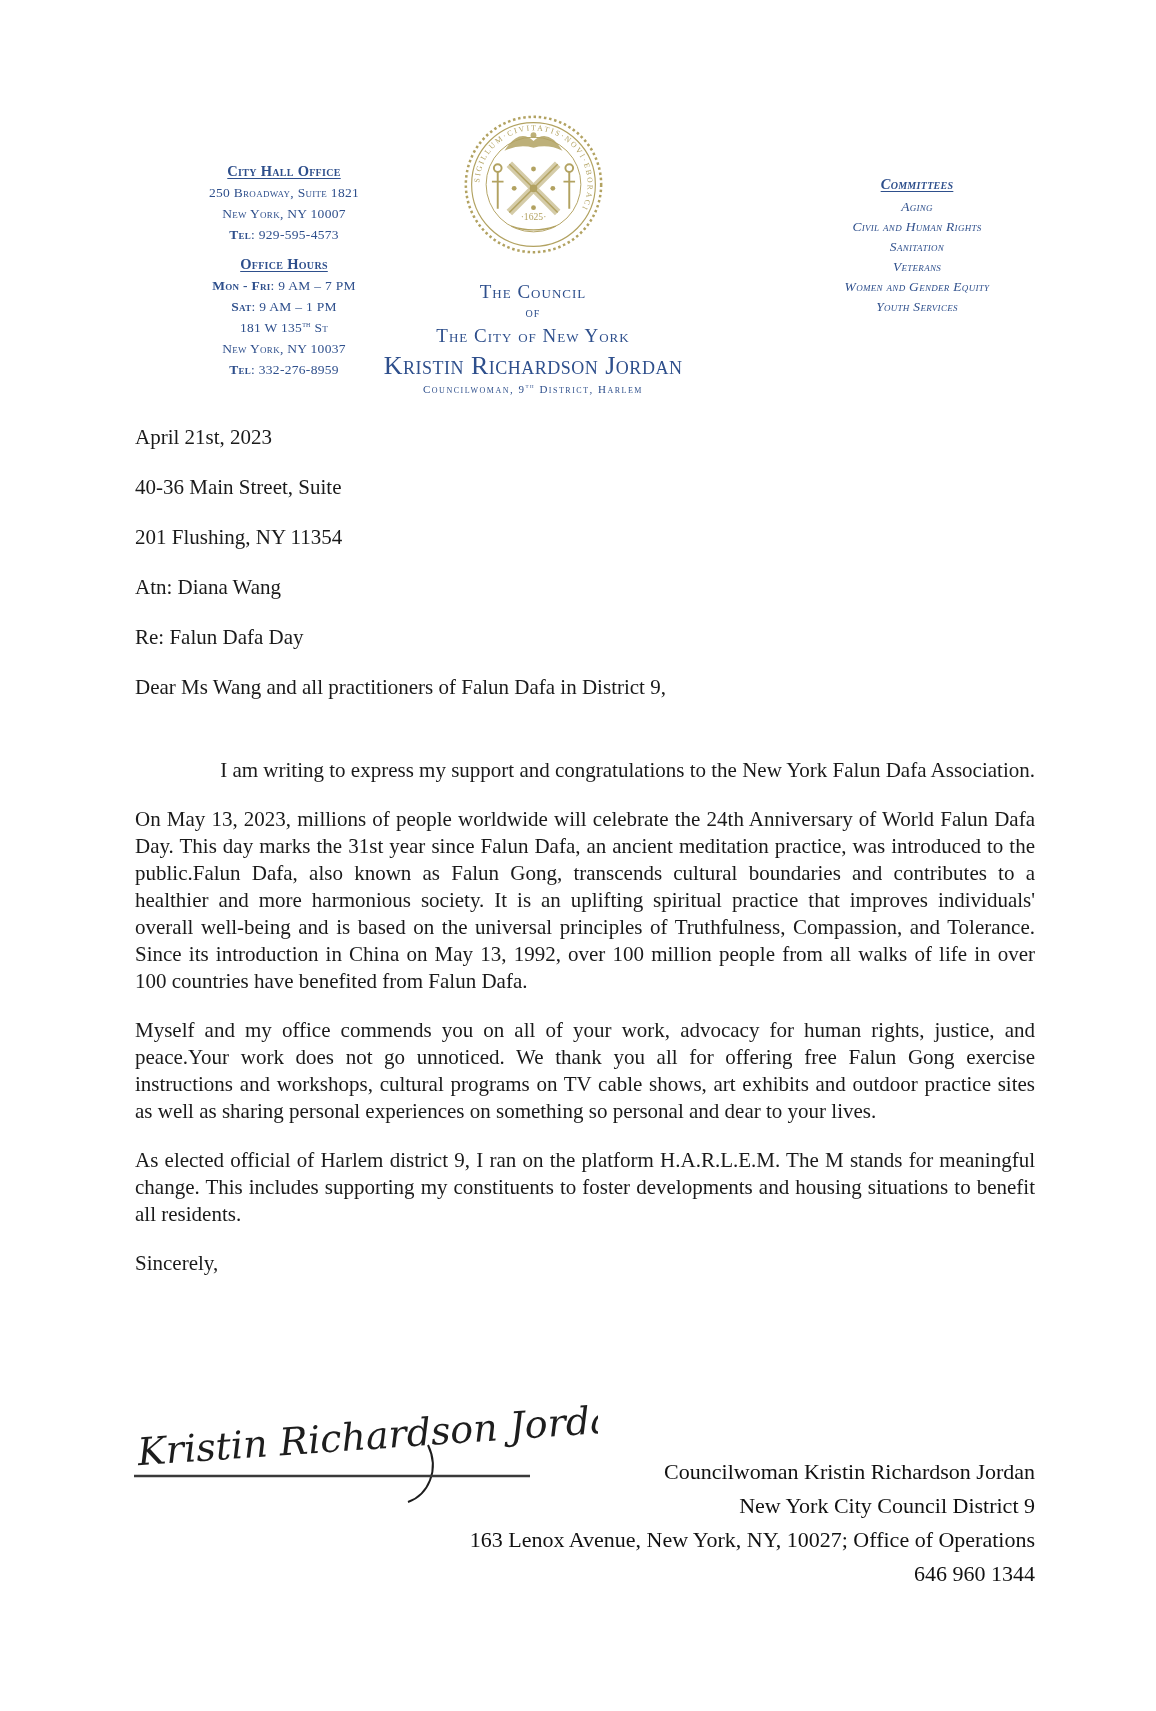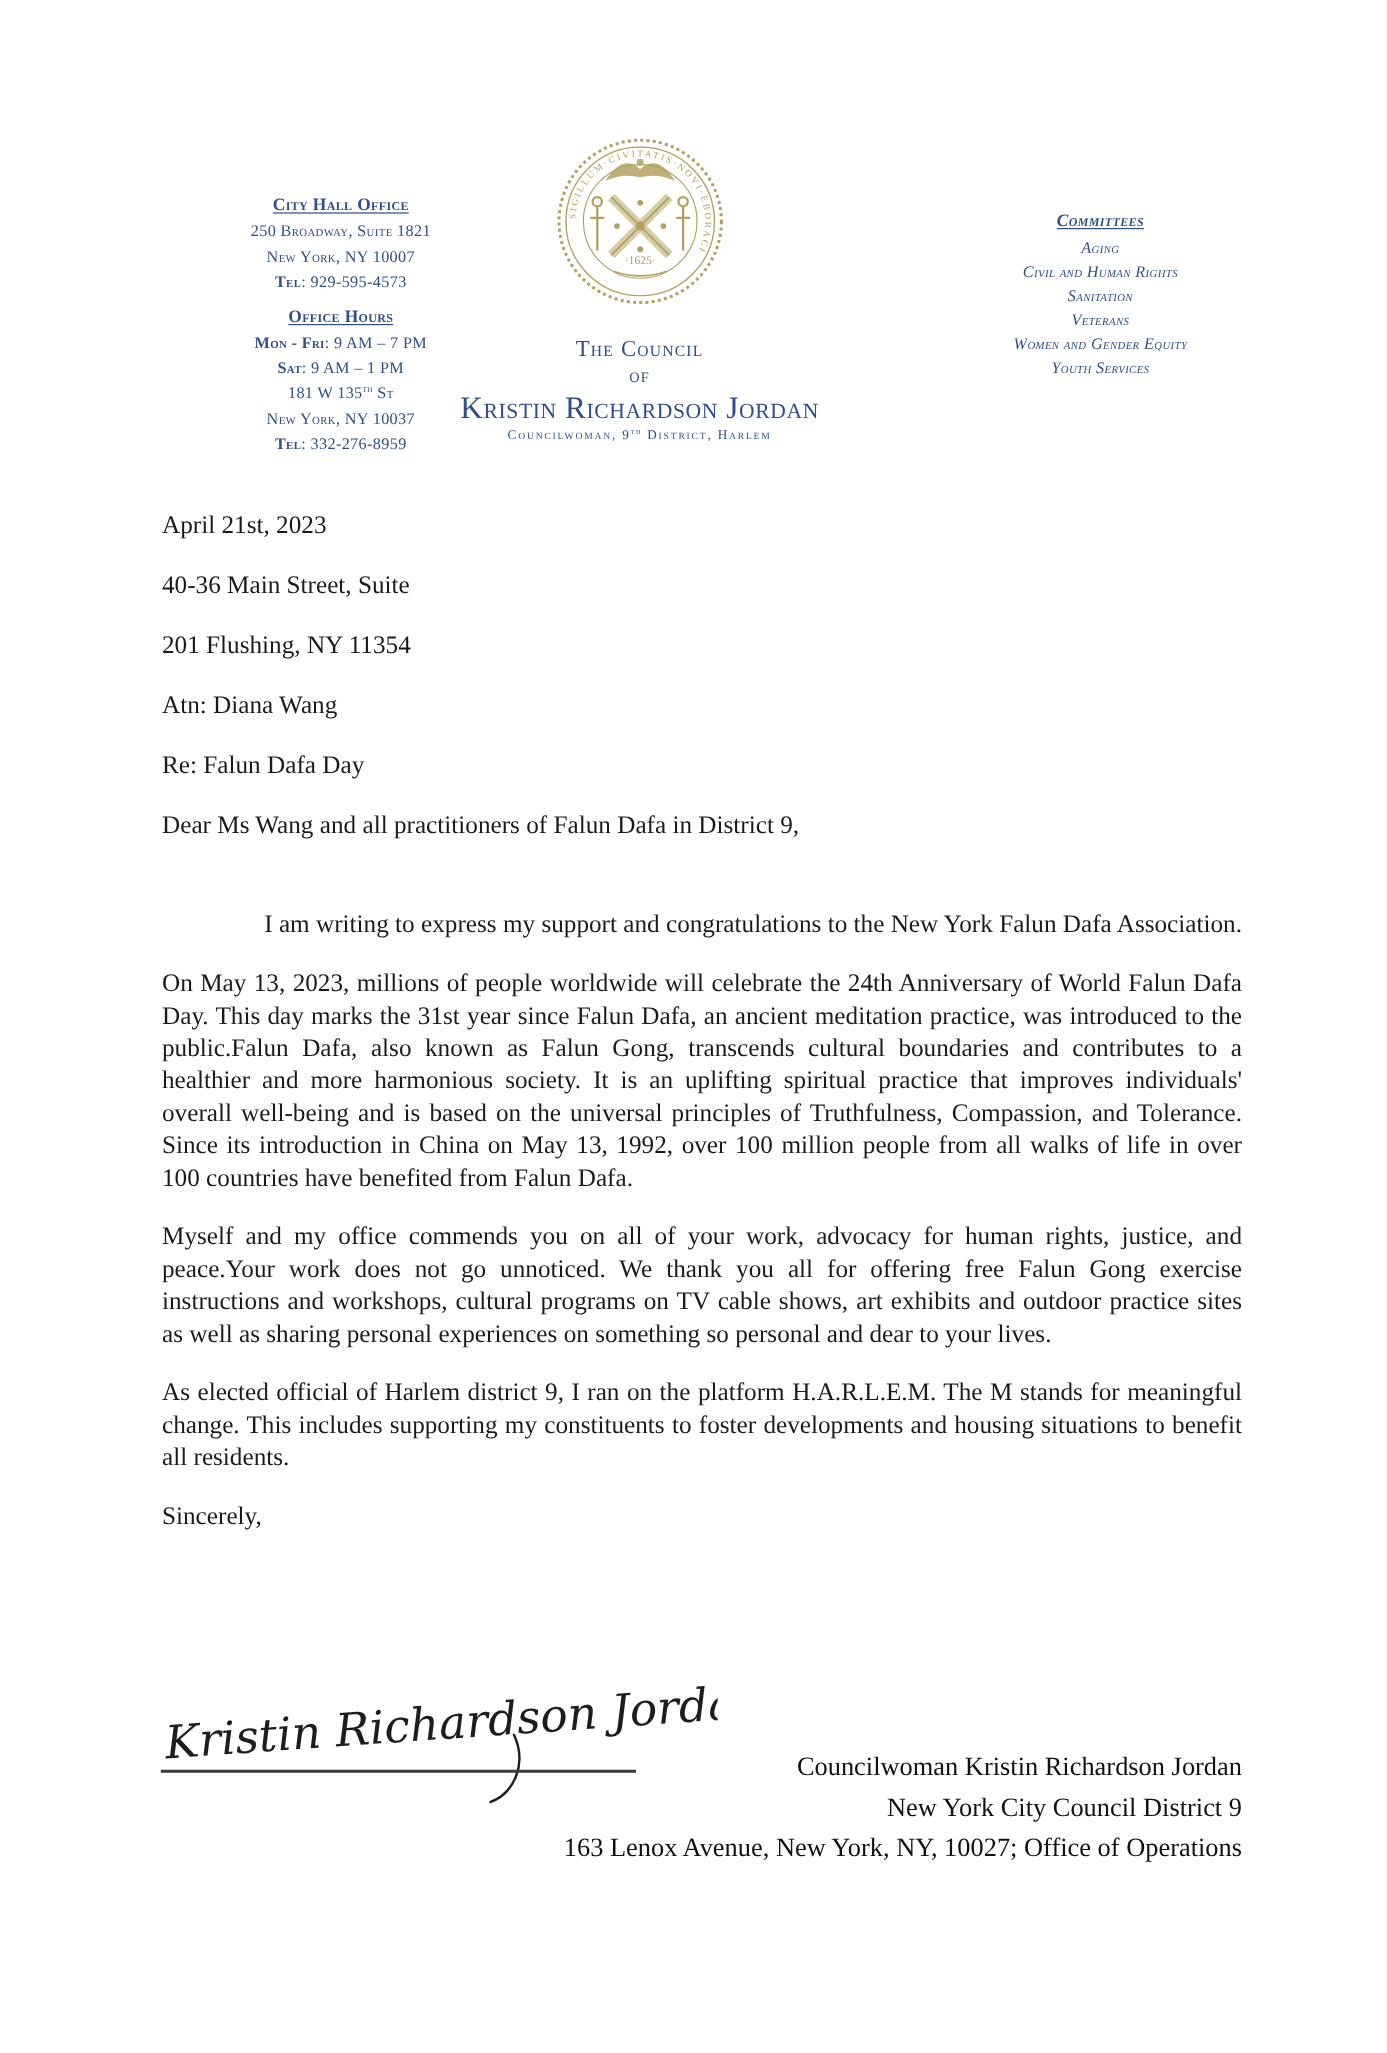--- a/index.html
+++ b/index.html
@@ -27,21 +27,21 @@
   .lh-right .lh-title { margin-bottom:2px; }
   .lh-line b { font-weight:bold; }
   sup { font-size:.6em; vertical-align:super; line-height:0; }
 
   .lh-center {
     position:absolute; left:363px; top:112px; width:340px; text-align:center;
     color:#2e4f8c;
   }
   .seal { display:block; margin:0 auto; }
   .council-line1 { font-variant:small-caps; font-size:19px; line-height:22px; margin-top:24px; letter-spacing:1px; }
-  .council-line2 { font-variant:small-caps; font-size:17px; line-height:20px; letter-spacing:1px; }
+  .council-line2 { font-variant:small-caps; font-size:14px; line-height:20px; letter-spacing:1px; }
   .council-line3 { font-variant:small-caps; font-size:19px; line-height:26px; letter-spacing:1px; }
   .council-name  { font-variant:small-caps; font-size:26px; line-height:30px; margin-top:2px; letter-spacing:.5px; white-space:nowrap; }
   .council-sub   { font-variant:small-caps; font-size:11px; line-height:16px; letter-spacing:1.5px; white-space:nowrap; }
 
   
   .body-text { position:absolute; left:135px; top:424px; width:900px; font-size:21px; line-height:27px; }
   .addr-line { margin-top:23px; }
   .date-line { margin-top:0; }
   .salutation { margin-top:23px; }
   p.para { margin:22px 0 0 0; text-align:justify; }
@@ -108,20 +108,21 @@
             <path d="M38,62 L38,100 M32,72 L44,72"></path>
           <circle cx="112" cy="58" r="4"></circle>
             <path d="M112,62 L112,100 M106,72 L118,72"></path>
         </g>
         <text x="75" y="112" text-anchor="middle" font-size="10" fill="#b2a261" font-family="Liberation Serif, serif">·1625·</text>
         <path d="M52,118 Q75,126 98,118" stroke="#b2a261" stroke-width="1.4" fill="none"></path>
       </svg>
 
       <div class="council-line1">The Council</div>
       <div class="council-line2">of</div>
+      <div class="council-line3">The City of New York</div>
       <div class="council-name">Kristin Richardson Jordan</div>
       <div class="council-sub"><span>Councilwoman, 9</span><sup>th</sup><span> District, Harlem</span></div>
     </div>
 
     <div class="lh-right">
       <div class="lh-title">Committees</div>
       <div class="lh-line">Aging</div>
       <div class="lh-line">Civil and Human Rights</div>
       <div class="lh-line">Sanitation</div>
       <div class="lh-line">Veterans</div>
@@ -151,15 +152,16 @@
       <text x="10" y="60" class="sig-text" transform="rotate(-4 230 60)">Kristin Richardson Jordan</text>
       <path d="M300,55 C312,80 300,105 280,112" stroke="#1d1d1d" stroke-width="2" fill="none"></path>
       <line x1="6" y1="86" x2="402" y2="86" stroke="#3a3a3a" stroke-width="2.5"></line>
     </svg>
   </div>
 
   <div class="footer">
     <div>Councilwoman Kristin Richardson Jordan</div>
     <div>New York City Council District 9</div>
     <div>163 Lenox Avenue, New York, NY, 10027; Office of Operations</div>
+    <div>646 960 1344</div>
   </div>
 
 </div>
 
 </body></html>

